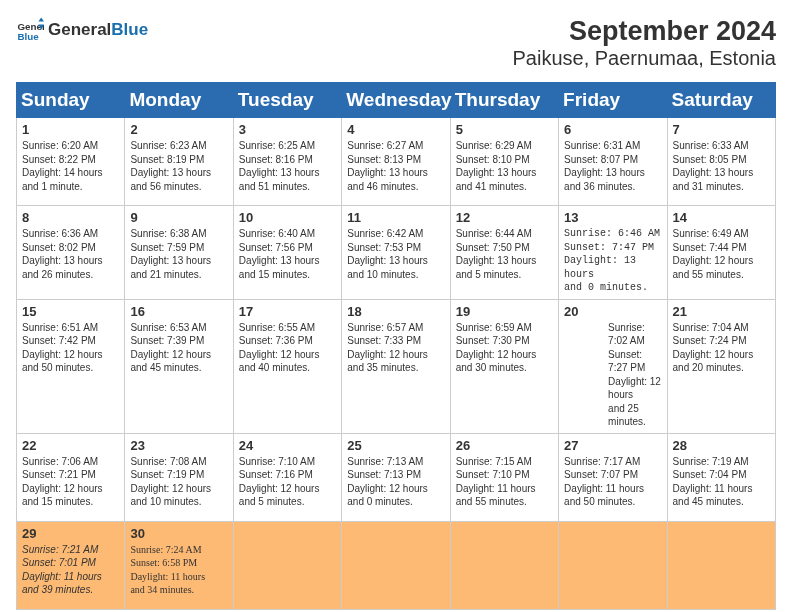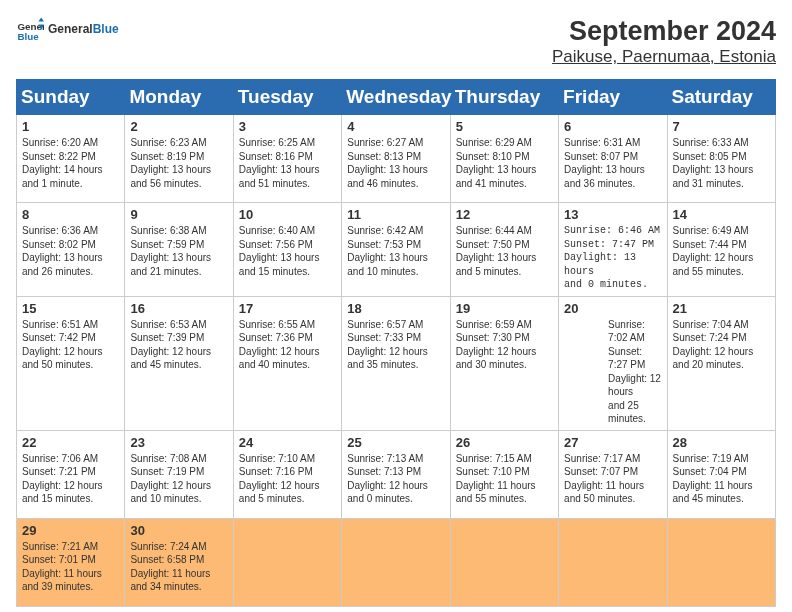--- a/index.html
+++ b/index.html
@@ -27,23 +27,22 @@
     }
     .title-section {
       text-align: right;
     }
     .month-title {
       font-size: 27px;
       font-weight: bold;
       color: #333;
     }
     .location-title {
-      font-size: 17px;
+      font-size: 20px;
       color: #333;
-      text-decoration: underline;
     }
     table {
       width: 100%;
       border-collapse: collapse;
       table-layout: fixed;
     }
     th {
       background-color: #2b6cb0;
       color: #fff;
       font-size: 19px;
@@ -84,21 +83,21 @@
 
 <div class="header-section">
   <div class="logo">
     <svg class="logo-icon" viewBox="0 0 40 40">
       <text x="2" y="20" font-size="14" font-weight="bold" fill="#333">General</text>
       <text x="2" y="34" font-size="14" font-weight="bold" fill="#1a6faf">Blue</text>
       <polygon points="32,8 40,8 36,2" fill="#1a6faf"></polygon>
       <polygon points="32,12 40,12 36,20" fill="#1a6faf"></polygon>
     </svg>
     <div>
-      <div style="font-size:12px;font-weight:bold;line-height:1.1;">
+      <div style="font-size:17px;font-weight:bold;line-height:1.1;">
         <span style="color:#333;">General</span><span style="color:#1a6faf;">Blue</span>
       </div>
     </div>
   </div>
   <div class="title-section">
     <div class="month-title">September 2024</div>
     <div class="location-title">Paikuse, Paernumaa, Estonia</div>
   </div>
 </div>
 
@@ -315,28 +314,28 @@
           <span class="day-num">28</span>
           <div class="cell-text" style="white-space: pre-line;">Sunrise: 7:19 AM
 Sunset: 7:04 PM
 Daylight: 11 hours
 and 45 minutes.</div>
         </td>
       </tr>
       <tr>
         <td>
           <span class="day-num">29</span>
-          <div class="cell-text" style="white-space: pre-line;">Sunrise: 7:21 AM
+          <div class="cell-text" style="white-space: pre-line; font-style: italic;">Sunrise: 7:21 AM
 Sunset: 7:01 PM
 Daylight: 11 hours
 and 39 minutes.</div>
         </td>
         <td>
           <span class="day-num">30</span>
-          <div class="cell-text" style="white-space: pre-line;">Sunrise: 7:24 AM
+          <div class="cell-text" style="white-space: pre-line; font-family: Liberation Serif, serif;">Sunrise: 7:24 AM
 Sunset: 6:58 PM
 Daylight: 11 hours
 and 34 minutes.</div>
         </td>
         <td class="empty"></td>
         <td class="empty"></td>
         <td class="empty"></td>
         <td class="empty"></td>
         <td class="empty"></td>
       </tr>

